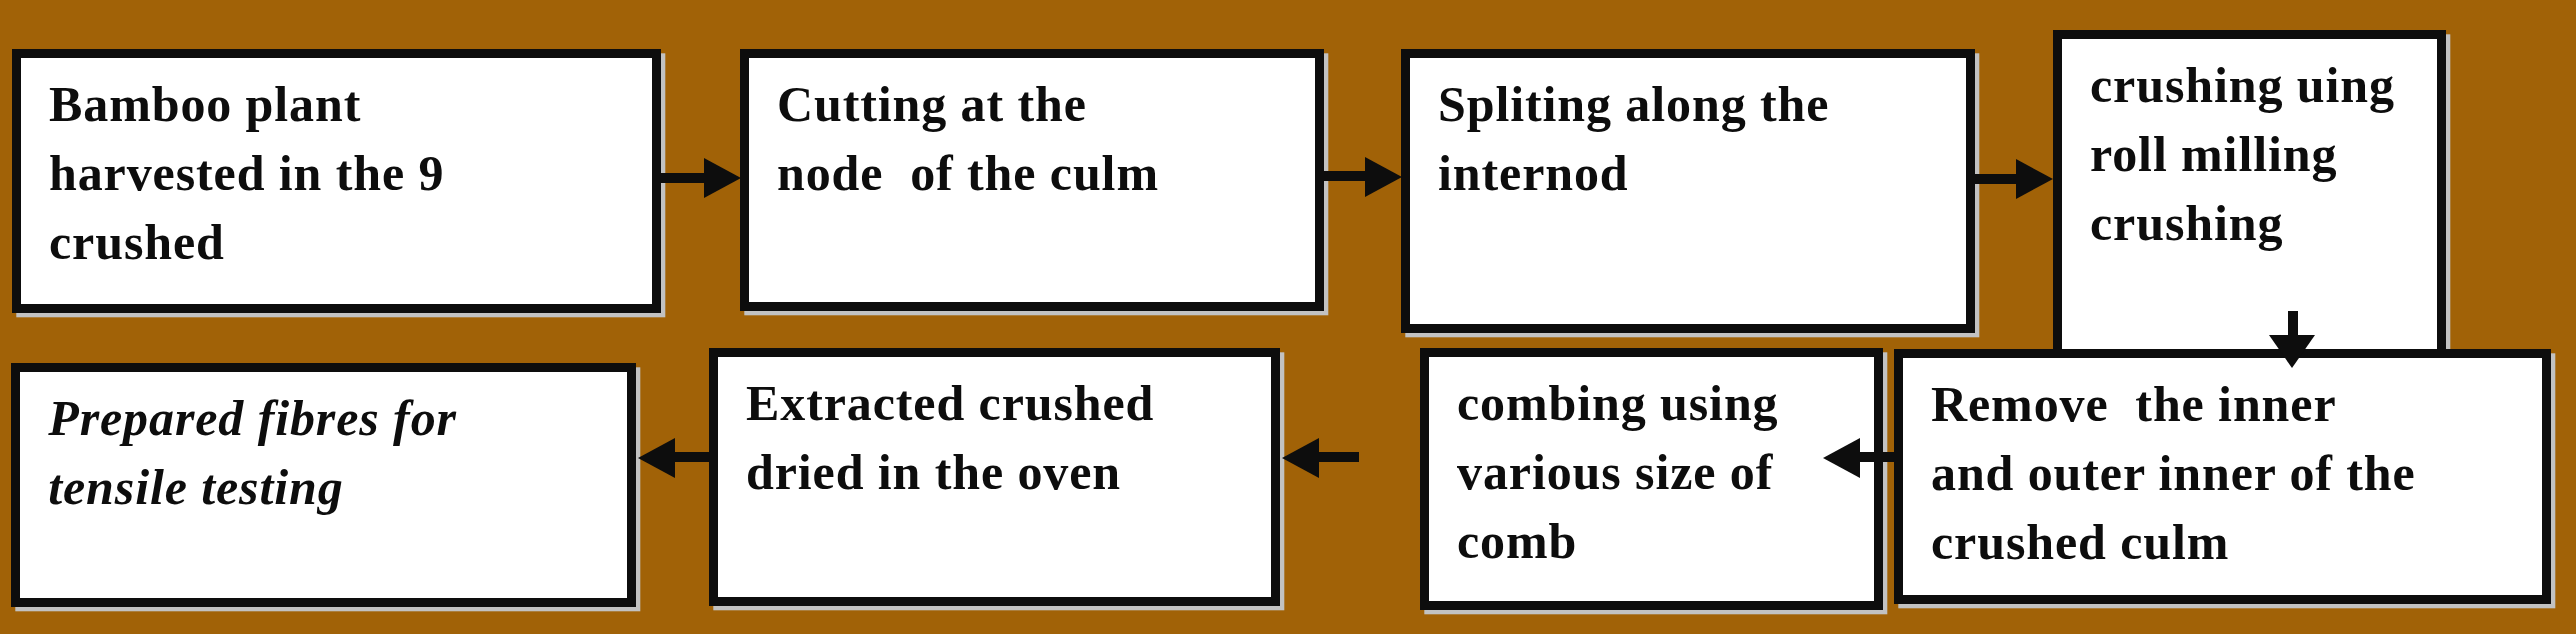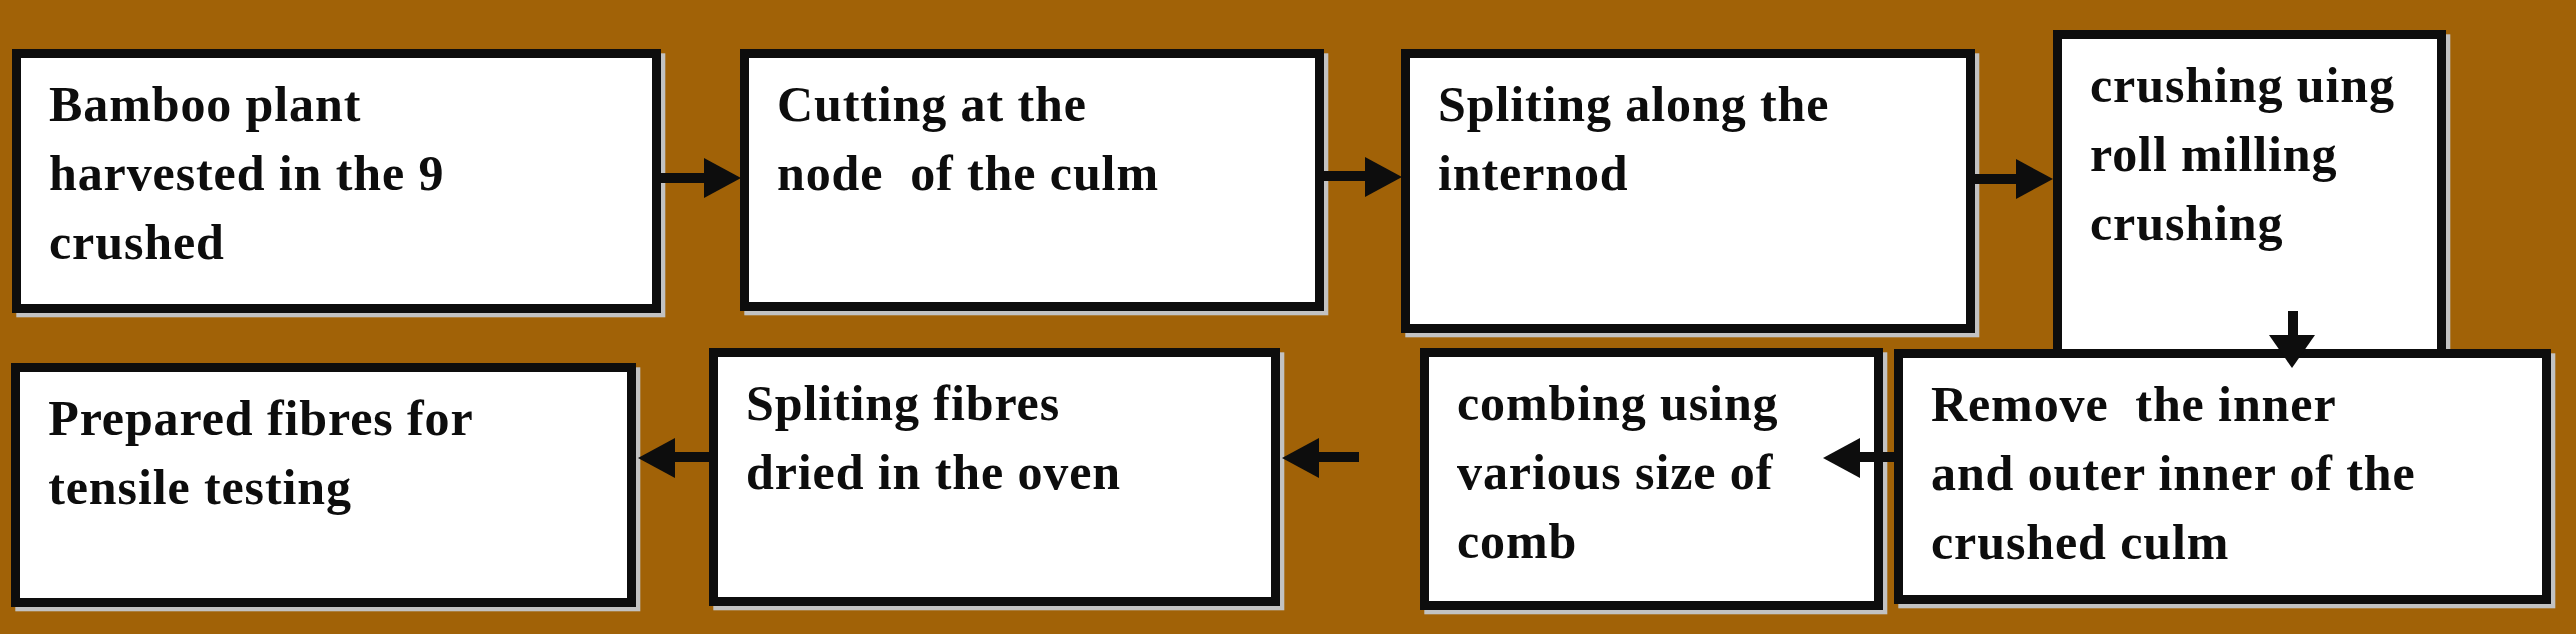--- a/index.html
+++ b/index.html
@@ -50,21 +50,21 @@
   }
   
   #box-harvest   { left: 12px;   top: 49px;  width: 649px; height: 264px; }
   #box-cutting   { left: 740px;  top: 49px;  width: 584px; height: 262px; }
   #box-splitting { left: 1401px; top: 49px;  width: 574px; height: 284px; }
   #box-crushing  { left: 2053px; top: 30px;  width: 393px; height: 332px; }
   
   #box-remove    { left: 1894px; top: 349px; width: 657px; height: 255px; padding-left: 28px; }
   #box-combing   { left: 1420px; top: 348px; width: 463px; height: 262px; }
   #box-drying    { left: 709px;  top: 348px; width: 571px; height: 258px; }
-  #box-prepared  { left: 11.2px;   top: 363px; width: 625px; height: 244px; }
+  #box-prepared  { left: 11.2px;   top: 363px; width: 625px; height: 244px; font-style: italic; }
 </style>
 </head>
 <body>
 
 <div id="canvas">
 
   <div class="box" id="box-harvest">
     <div class="box-line">Bamboo plant</div>
     <div class="box-line">harvested in the 9</div>
     <div class="box-line">crushed</div>
@@ -92,21 +92,21 @@
     <div class="box-line">crushed culm</div>
   </div>
 
   <div class="box" id="box-combing">
     <div class="box-line">combing using</div>
     <div class="box-line">various size of</div>
     <div class="box-line">comb</div>
   </div>
 
   <div class="box" id="box-drying">
-    <div class="box-line">Spliting fibres</div>
+    <div class="box-line">Extracted crushed</div>
     <div class="box-line">dried in the oven</div>
   </div>
 
   <div class="box" id="box-prepared">
     <div class="box-line">Prepared fibres for</div>
     <div class="box-line">tensile testing</div>
   </div>
 
   <div>
     <div class="stem" style="left:661px; top:173px; width:45px; height:9.5px;"></div>

